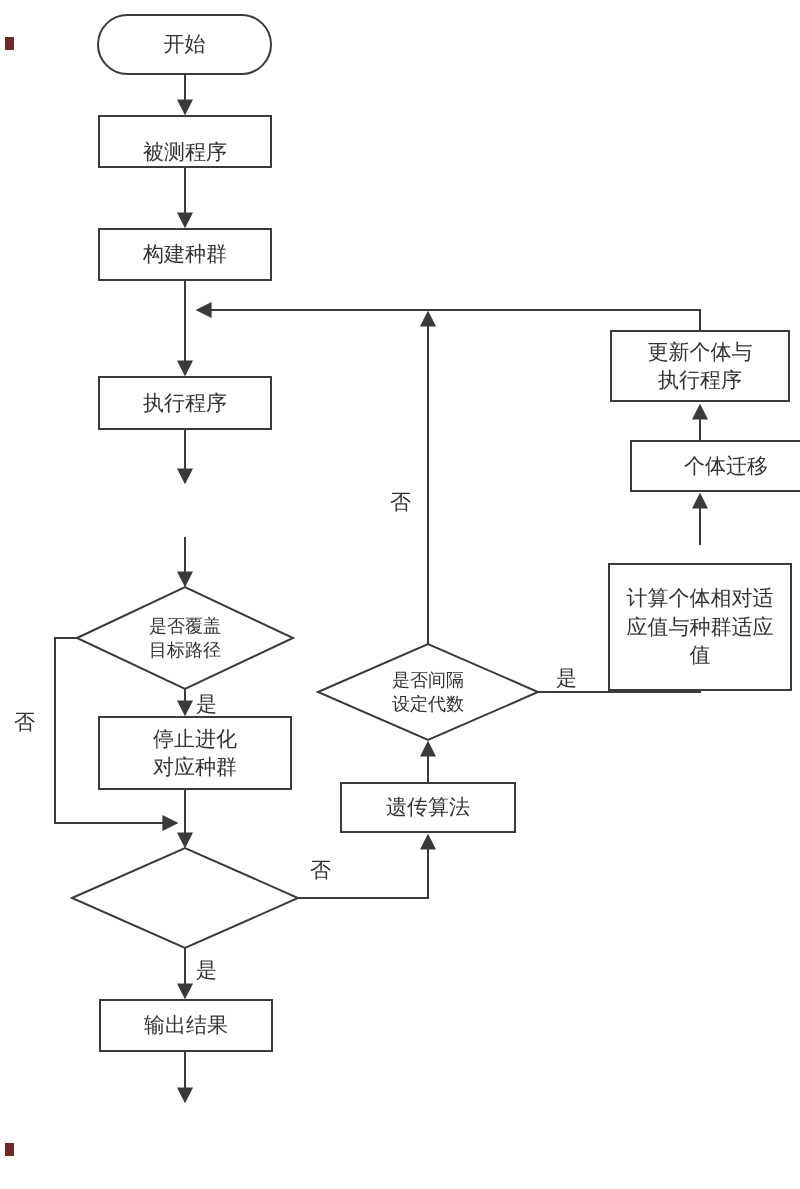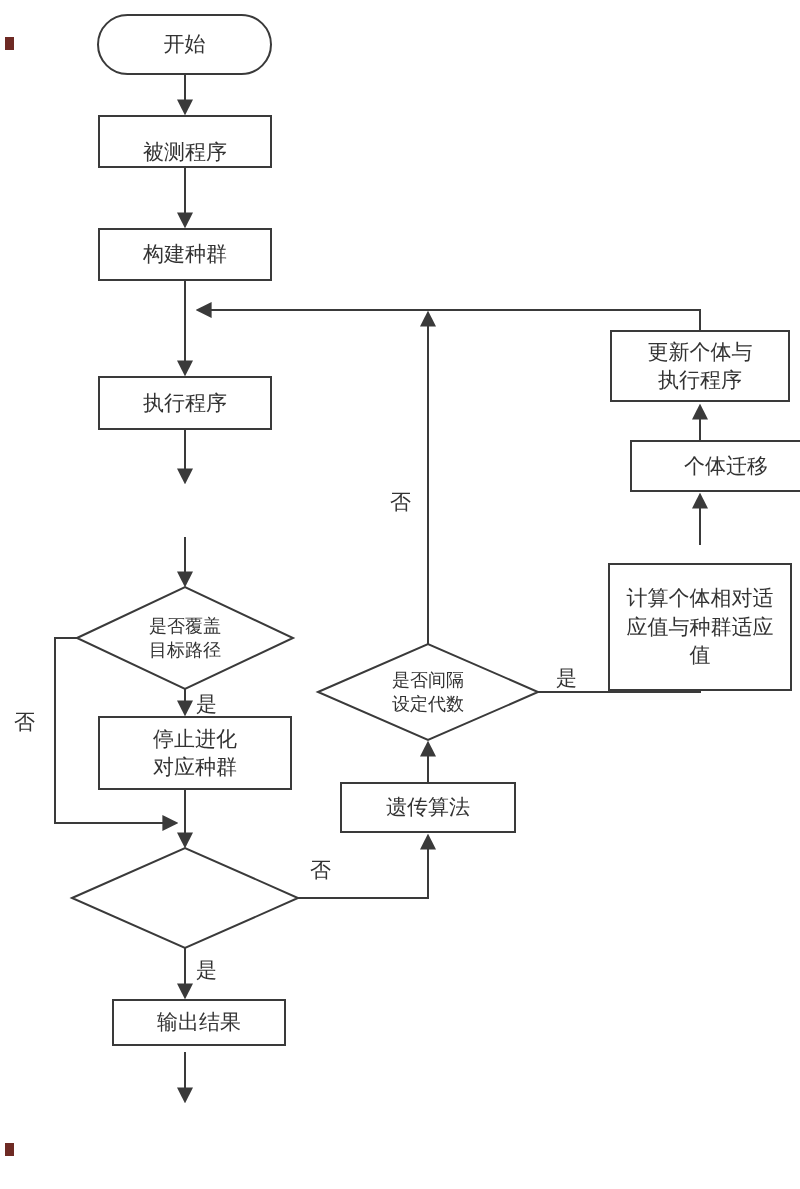--- a/index.html
+++ b/index.html
@@ -112,21 +112,21 @@
     <span class="label">是否覆盖
 目标路径</span>
   </div>
 
   <div class="node" style="left:98px; top:716px; width:194px; height:74px;">
     <span class="label">停止进化
 对应种群</span>
   </div>
 
 
-  <div class="node" style="left:112px; top:999px; width:174px; height:47px;">
+  <div class="node" style="left:99px; top:999px; width:174px; height:53px;">
     <span class="label">输出结果</span>
   </div>
 
 
   <div class="node" style="left:340px; top:782px; width:176px; height:51px;">
     <span class="label">遗传算法</span>
   </div>
 
   <div class="diamond-label" style="left:338px; top:655px; width:180px; height:74px;">
     <span class="label">是否间隔

